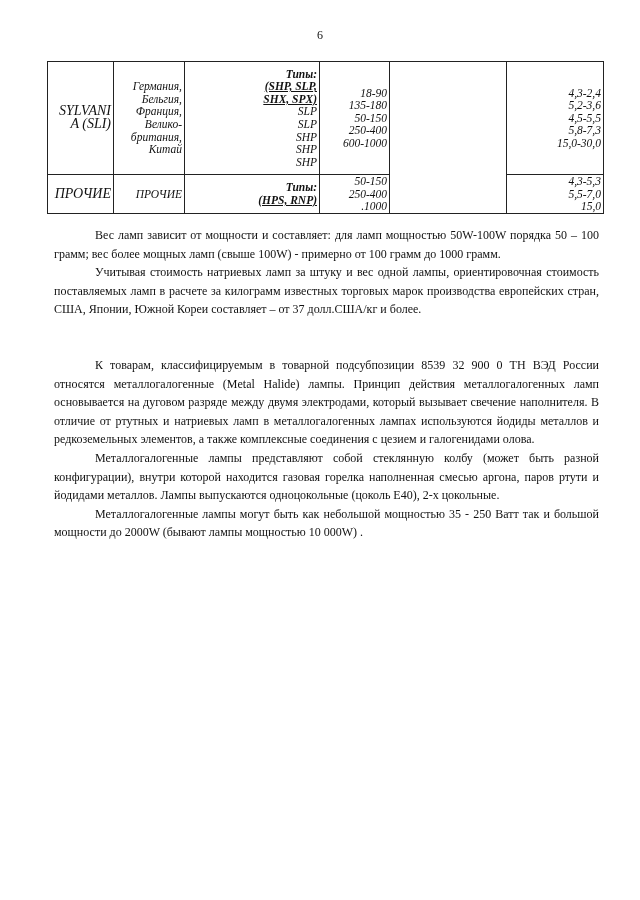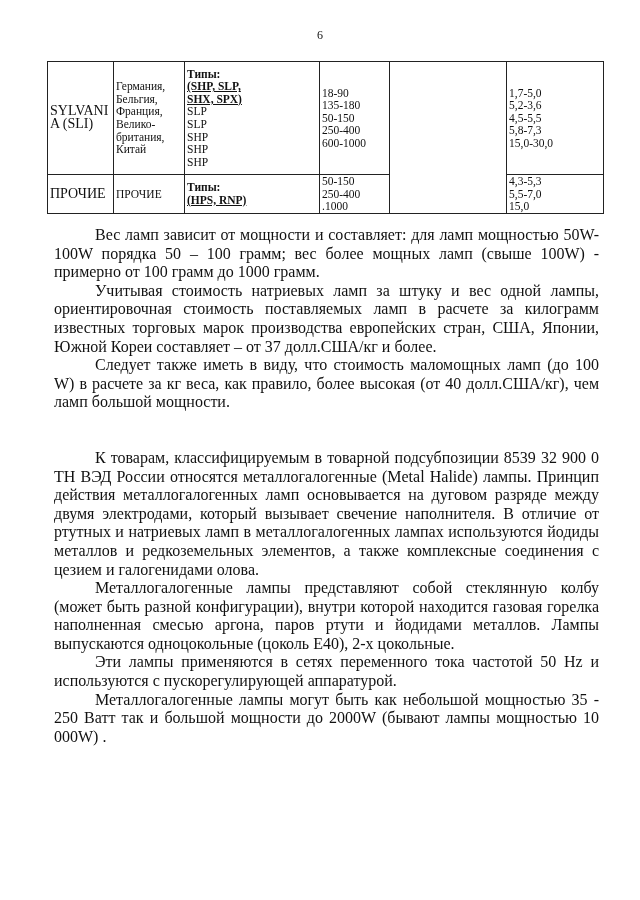--- a/index.html
+++ b/index.html
@@ -2,35 +2,35 @@
 <html><head>
   <meta charset="utf-8">
   <style>
     html, body { margin: 0; padding: 0; background: #ffffff; }
     body { width: 640px; height: 900px; position: relative; overflow: hidden;
            font-family: "Liberation Serif", "DejaVu Serif", serif; color: #111; }
     .page-number { position: absolute; top: 28px; left: 0; width: 640px; text-align: center;
                    font-size: 12px; }
     table.spec { position: absolute; top: 61px; left: 47px; border-collapse: collapse;
                  font-size: 11.5px; line-height: 12.6px; }
-    table.spec td { border: 1.6px solid #222; text-align: left; vertical-align: middle; padding: 0 2px; }
+    table.spec td { border: 1.6px solid #222; text-align: right; vertical-align: middle; padding: 0 2px; font-style: italic; }
     td.c1 { width: 61px; font-size: 14px; }
     td.c2 { width: 66px; }
     td.c3 { width: 130px; }
     td.c4 { width: 65px; }
     td.c5 { width: 112px; }
     td.c6 { width: 92px; }
     tr.r1 td { height: 112px; }
     tr.r2 td { height: 36px; }
     tr.r2 td.c4, tr.r2 td.c6 { vertical-align: top; }
     .ul { text-decoration: underline; font-weight: bold; }
     .b { font-weight: bold; }
     .line { display: block; }
     .body-text { position: absolute; left: 54px; width: 545px; top: 226px;
-                 font-size: 16px; line-height: 18.6px; text-align: justify; }
+                 font-size: 12px; line-height: 18.6px; text-align: justify; }
     .body-text p { margin: 0; text-indent: 41px; }
     .gap { height: 37px; }
   </style>
 </head>
 <body>
 
 <div class="page-number">6</div>
 
 <table class="spec">
   <tbody>
@@ -59,21 +59,21 @@
     </td>
     <td class="c4">
       <span class="line">18-90</span>
       <span class="line">135-180</span>
       <span class="line">50-150</span>
       <span class="line">250-400</span>
       <span class="line">600-1000</span>
     </td>
     <td class="c5" rowspan="2"></td>
     <td class="c6">
-      <span class="line">1,7-5,0</span>
+      <span class="line">4,3-2,4</span>
       <span class="line">5,2-3,6</span>
       <span class="line">4,5-5,5</span>
       <span class="line">5,8-7,3</span>
       <span class="line">15,0-30,0</span>
     </td>
   </tr>
   <tr class="r2">
     <td class="c1">ПРОЧИЕ</td>
     <td class="c2">ПРОЧИЕ</td>
     <td class="c3">
@@ -90,19 +90,17 @@
       <span class="line">5,5-7,0</span>
       <span class="line">15,0</span>
     </td>
   </tr>
 </tbody>
   </table>
 
 <div class="body-text">
   <p>Вес  ламп зависит от мощности  и составляет: для ламп мощностью 50W-100W  порядка 50 – 100 грамм; вес более мощных ламп (свыше 100W)  - примерно от 100 грамм до 1000 грамм.</p>
   <p>Учитывая стоимость натриевых ламп за штуку и вес одной лампы, ориентировочная стоимость поставляемых ламп в расчете  за килограмм известных торговых марок производства европейских стран, США, Японии, Южной Кореи составляет – от  37  долл.США/кг и более.</p>
-  <p>Следует также иметь в виду, что  стоимость   маломощных ламп (до 100 W) в расчете за кг веса, как правило, более высокая (от 40 долл.США/кг), чем ламп большой мощности.</p>
   <div class="gap"></div>
   <p>К товарам, классифицируемым в товарной подсубпозиции 8539 32 900 0 ТН ВЭД России относятся металлогалогенные (Metal Halide) лампы. Принцип действия металлогалогенных ламп основывается на дуговом разряде между двумя электродами, который вызывает свечение наполнителя. В отличие от ртутных и натриевых ламп в металлогалогенных лампах используются йодиды металлов и редкоземельных элементов, а также комплексные соединения с цезием и галогенидами олова.</p>
   <p>Металлогалогенные лампы представляют собой стеклянную колбу (может быть разной конфигурации), внутри которой находится газовая горелка наполненная смесью аргона, паров ртути и йодидами металлов. Лампы выпускаются одноцокольные (цоколь Е40),  2-х цокольные.</p>
-  <p>Эти лампы применяются в сетях переменного тока частотой 50 Hz   и используются с пускорегулирующей аппаратурой.</p>
   <p>Металлогалогенные лампы могут быть как небольшой мощностью 35 - 250 Ватт так и большой мощности до 2000W (бывают лампы мощностью 10 000W) .</p>
 </div>
 
 </body></html>

